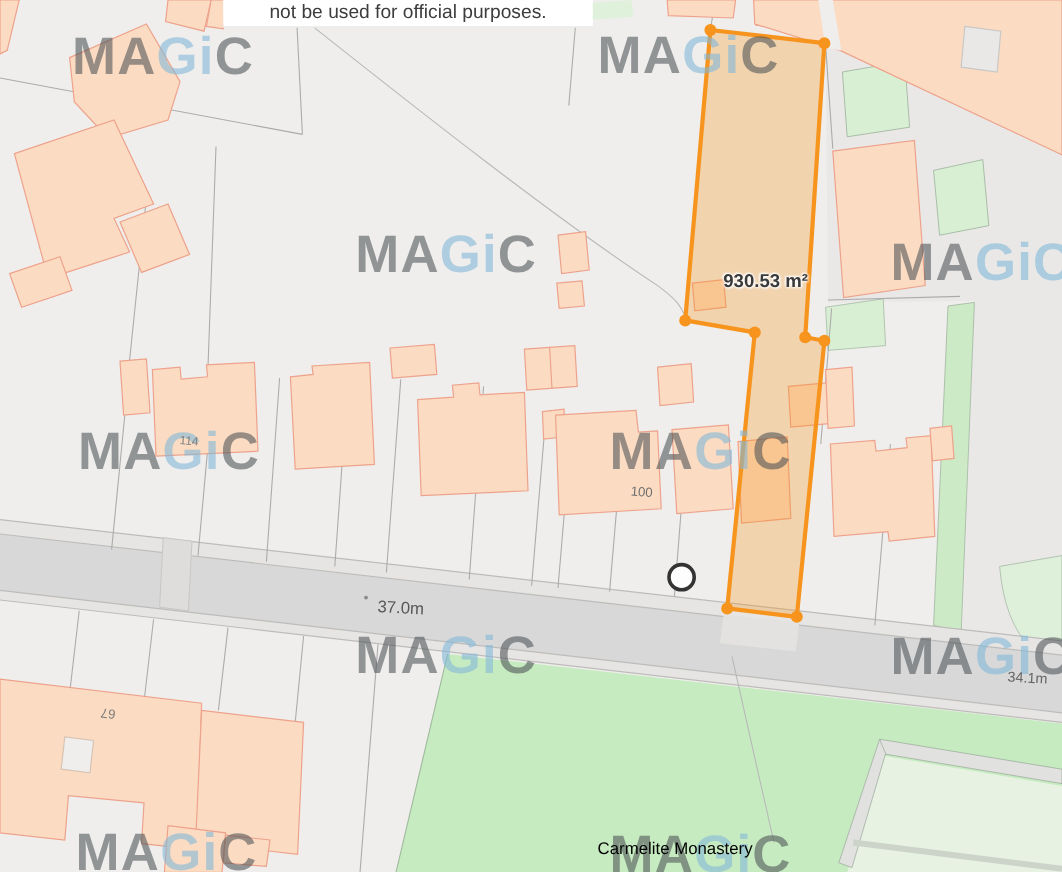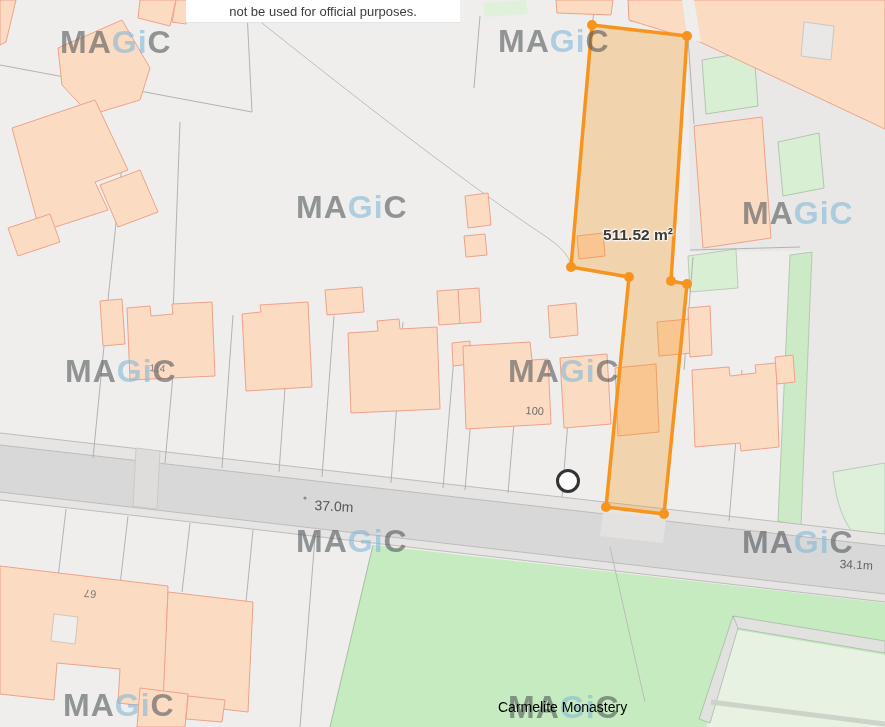--- a/index.html
+++ b/index.html
@@ -1,25 +1,25 @@
 <!DOCTYPE html>
 <html><head>
 <meta charset="utf-8">
 <style>
   html,body{margin:0;padding:0;background:#efeeec}
   .stage{position:relative;width:885px;height:727px;overflow:hidden;background:#efeeec;
          font-family:"Liberation Sans",sans-serif}
   .stage svg{position:absolute;left:0;top:0;z-index:1}
-  .wm{position:absolute;z-index:2;font-weight:bold;font-size:32px;letter-spacing:1px;
+  .wm{position:absolute;z-index:2;font-weight:bold;font-size:44px;letter-spacing:1px;
       line-height:1;white-space:nowrap;pointer-events:none}
   .wm .g1{color:rgba(78,82,86,.58)}
   .wm .g2{color:rgba(130,184,217,.60)}
   .lbl{position:absolute;z-index:2;color:#6a6a6a;white-space:nowrap;transform-origin:left top}
-  .band{position:absolute;z-index:3;left:186px;top:0;width:274px;height:22px;background:#ffffff;
-        display:flex;align-items:center;justify-content:center;font-size:13px;color:#3d3d3d;
+  .band{position:absolute;z-index:3;left:186px;top:0;width:308px;height:22px;background:#ffffff;
+        display:flex;align-items:center;justify-content:center;font-size:16px;color:#3d3d3d;
         border-bottom:1px solid #e3e3e3}
   .area-lbl{position:absolute;z-index:2;left:576px;top:226px;width:124px;text-align:center;
             font-size:15.5px;font-weight:bold;color:#3a3a3a;
             text-shadow:0 0 2px #fff,0 0 3px #fff,1px 1px 2px #fff,-1px -1px 2px #fff}
 </style>
 </head>
 <body>
 
 <div class="stage">
 
@@ -181,20 +181,20 @@
   <div class="wm" style="left:742px;top:526px">
     <span class="g1">MA</span><span class="g2">Gi</span><span class="g1">C</span>
   </div>
   <div class="wm" style="left:508px;top:691px">
     <span class="g1">MA</span><span class="g2">Gi</span><span class="g1">C</span>
   </div>
   <div class="wm" style="left:63px;top:689px">
     <span class="g1">MA</span><span class="g2">Gi</span><span class="g1">C</span>
   </div>
 
-  <div class="area-lbl">511.52 m²</div>
+  <div class="area-lbl">930.53 m²</div>
   <div class="lbl" style="left:315px;top:497px;font-size:14px;color:#585858;transform:rotate(3deg)">37.0m</div>
   <div class="lbl" style="left:840px;top:557px;font-size:12px;color:#666;transform:rotate(3deg)">34.1m</div>
   <div class="lbl" style="left:150px;top:362px;font-size:10px;color:#808080;transform:rotate(5deg)">114</div>
   <div class="lbl" style="left:526px;top:404px;font-size:11px;color:#6f6f6f;transform:rotate(4deg)">100</div>
   <div class="lbl" style="left:84px;top:588px;font-size:11px;color:#7a7a7a;transform:rotate(187deg);transform-origin:center">67</div>
   <div class="lbl" style="left:498px;top:699px;font-size:14px;color:#000000">Carmelite Monastery</div>
 </div>
 
 </body></html>

